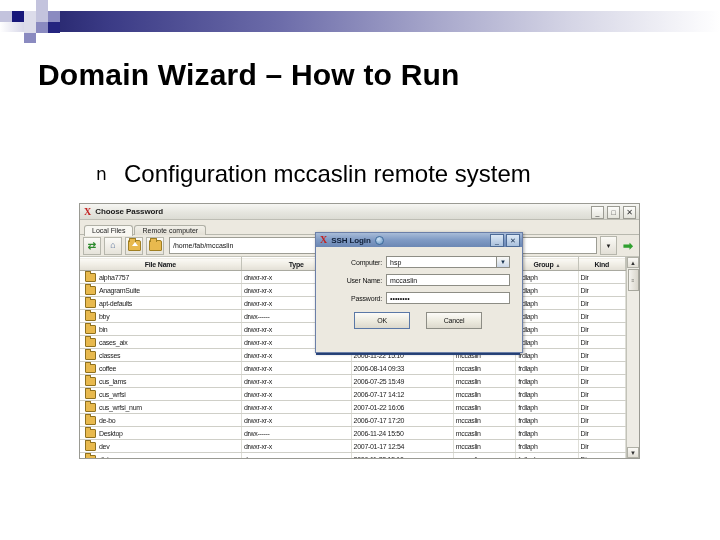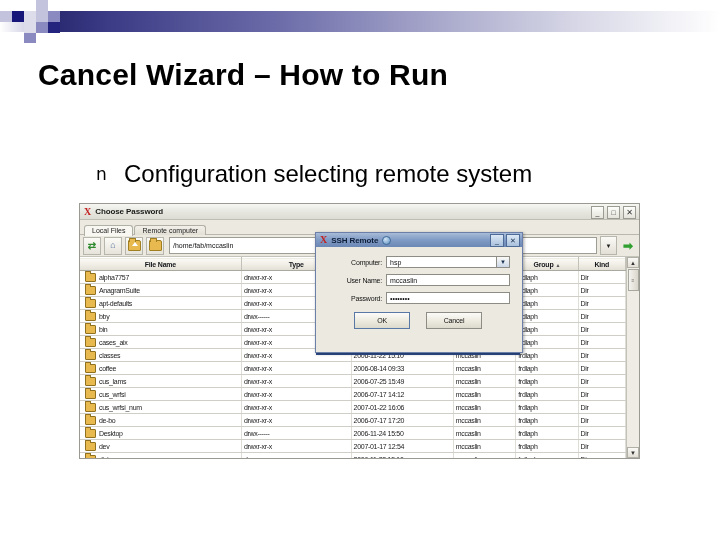--- a/index.html
+++ b/index.html
@@ -436,25 +436,25 @@
   <div class="sq sq-pale" style="left:24px; top:11px; width:12px; height:11px;"></div>
   <div class="sq sq-light" style="left:36px; top:11px; width:12px; height:11px;"></div>
   <div class="sq sq-mid" style="left:48px; top:11px; width:12px; height:11px;"></div>
   <div class="sq sq-light" style="left:36px; top:0px;  width:12px; height:11px;"></div>
   <div class="sq sq-pale" style="left:24px; top:22px; width:12px; height:11px;"></div>
   <div class="sq sq-mid" style="left:36px; top:22px; width:12px; height:11px;"></div>
   <div class="sq sq-dark" style="left:48px; top:22px; width:12px; height:11px; background:#24247f;"></div>
   <div class="sq sq-mid" style="left:24px; top:33px; width:12px; height:10px;"></div>
 </div>
 
-<div class="slide-title">Cancel Wizard – How to Run</div>
+<div class="slide-title">Domain Wizard – How to Run</div>
 
 <div class="bullet-row">
   <span class="bullet-glyph">n</span>
-  <span class="bullet-text">Configuration selecting remote system</span>
+  <span class="bullet-text">Configuration mccaslin remote system</span>
 </div>
 
 <div class="shot">
 
   <div class="win-title">
     <span class="x-logo">X</span>
     <span class="win-title-text">Choose Password</span>
     <div class="win-btns">
       <span class="win-btn">_</span>
       <span class="win-btn">□</span>
@@ -718,21 +718,21 @@
       <div class="vs-track"></div>
       <div class="vs-btn">▼</div>
     </div>
   </div>
 
   <div class="sel-edge"></div>
 
   <div class="ssh">
     <div class="ssh-title">
       <span class="x-logo">X</span>
-      <span class="ssh-title-text">SSH Remote</span>
+      <span class="ssh-title-text">SSH Login</span>
       <span class="ssh-globe"></span>
       <div class="ssh-btns">
         <span class="ssh-btn">_</span>
         <span class="ssh-btn">✕</span>
       </div>
     </div>
 
     <div class="ssh-body">
       <div class="fld-row">
         <span class="fld-label">Computer:</span>

